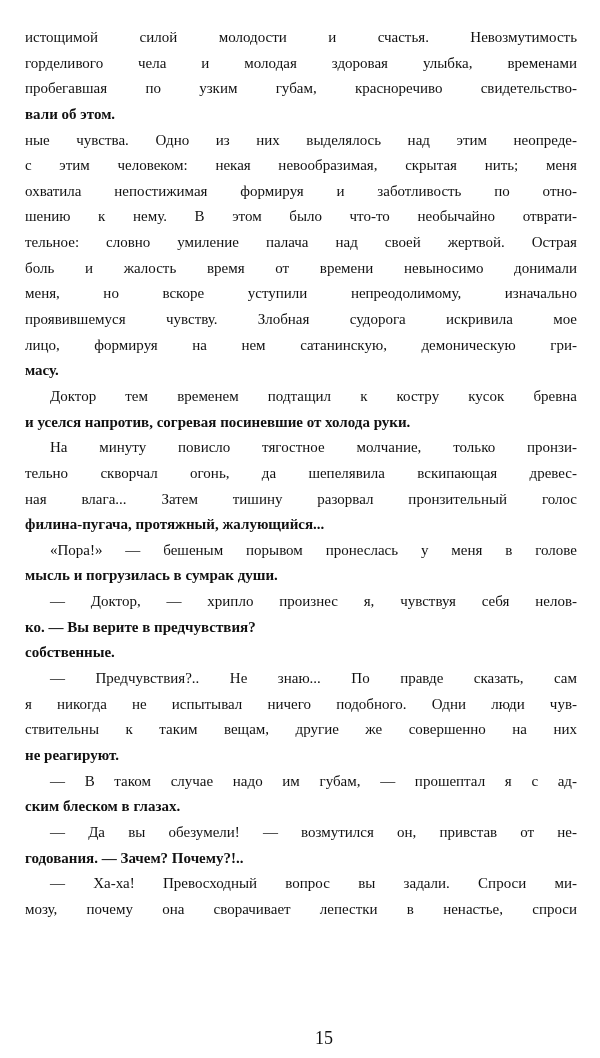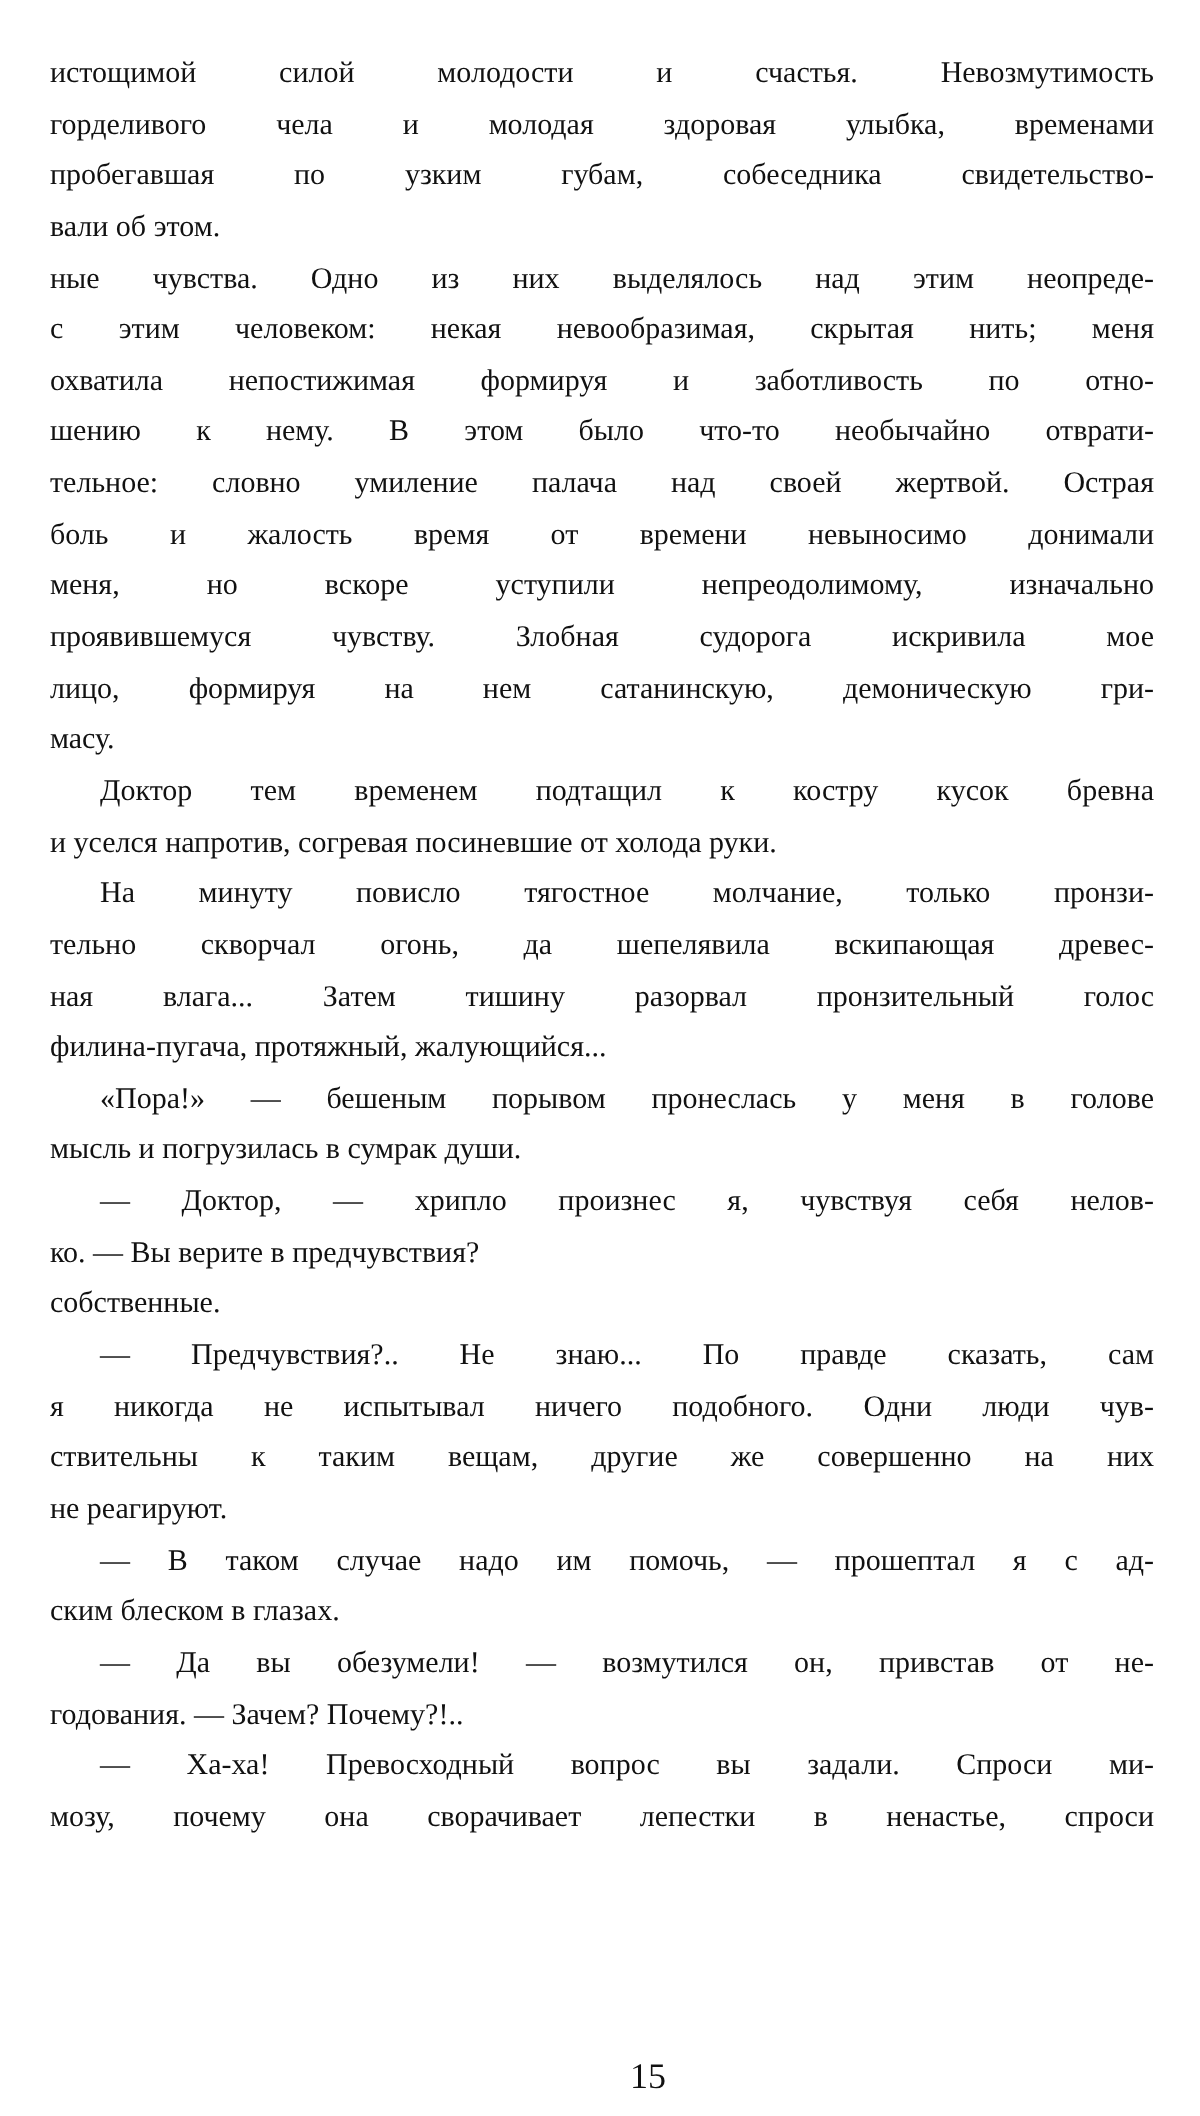--- a/index.html
+++ b/index.html
@@ -1,32 +1,32 @@
 <!DOCTYPE html>
 <html><head>
 <meta charset="utf-8">
 <style>
   html, body { margin:0; padding:0; background:#ffffff; }
   body { width:600px; height:1058px; position:relative; overflow:hidden; }
   .page { position:absolute; left:25px; top:25px; width:552px;
           font-family:"Liberation Serif", serif; font-size:15px; color:#111;
           line-height:25.65px; }
   .ln { display:block; white-space:nowrap; text-align:justify; text-align-last:justify; height:25.65px; }
-  .ln.last { text-align-last:left; }
+  .ln.last { text-align-last:left;font-weight:bold; }
   .ln.ind { padding-left:25px; }
   .pnum { position:absolute; left:0; width:600px; top:1028px; text-align:center;
           font-family:"Liberation Serif", serif; font-size:18px; color:#111;padding-left:24px; }
 </style>
 </head>
 <body>
 
 <div class="page" id="body">
     <span class="ln">истощимой силой молодости и счастья. Невозмутимость</span>
     <span class="ln">горделивого чела и молодая здоровая улыбка, временами</span>
-    <span class="ln">пробегавшая по узким губам, собеседника свидетельство-</span>
+    <span class="ln">пробегавшая по узким губам, красноречиво свидетельство-</span>
     <span class="ln last">вали об этом.</span>
     <span class="ln">ные чувства. Одно из них выделялось над этим неопреде-</span>
     <span class="ln">с этим человеком: некая невообразимая, скрытая нить; меня</span>
     <span class="ln">охватила непостижимая формируя и заботливость по отно-</span>
     <span class="ln">шению к нему. В этом было что-то необычайно отврати-</span>
     <span class="ln">тельное: словно умиление палача над своей жертвой. Острая</span>
     <span class="ln">боль и жалость время от времени невыносимо донимали</span>
     <span class="ln">меня, но вскоре уступили непреодолимому, изначально</span>
     <span class="ln">проявившемуся чувству. Злобная судорога искривила мое</span>
     <span class="ln">лицо, формируя на нем сатанинскую, демоническую гри-</span>
@@ -39,20 +39,20 @@
     <span class="ln last">филина-пугача, протяжный, жалующийся...</span>
     <span class="ln ind">«Пора!» — бешеным порывом пронеслась у меня в голове</span>
     <span class="ln last">мысль и погрузилась в сумрак души.</span>
     <span class="ln ind">— Доктор, — хрипло произнес я, чувствуя себя нелов-</span>
     <span class="ln last">ко. — Вы верите в предчувствия?</span>
     <span class="ln last">собственные.</span>
     <span class="ln ind">— Предчувствия?.. Не знаю... По правде сказать, сам</span>
     <span class="ln">я никогда не испытывал ничего подобного. Одни люди чув-</span>
     <span class="ln">ствительны к таким вещам, другие же совершенно на них</span>
     <span class="ln last">не реагируют.</span>
-    <span class="ln ind">— В таком случае надо им помочь, — прошептал я с ад-</span>
+    <span class="ln ind">— В таком случае надо им губам, — прошептал я с ад-</span>
     <span class="ln last">ским блеском в глазах.</span>
     <span class="ln ind">— Да вы обезумели! — возмутился он, привстав от не-</span>
     <span class="ln last">годования. — Зачем? Почему?!..</span>
     <span class="ln ind">— Ха-ха! Превосходный вопрос вы задали. Спроси ми-</span>
     <span class="ln">мозу, почему она сворачивает лепестки в ненастье, спроси</span>
   </div>
 <div class="pnum">15</div>
 
 </body></html>

